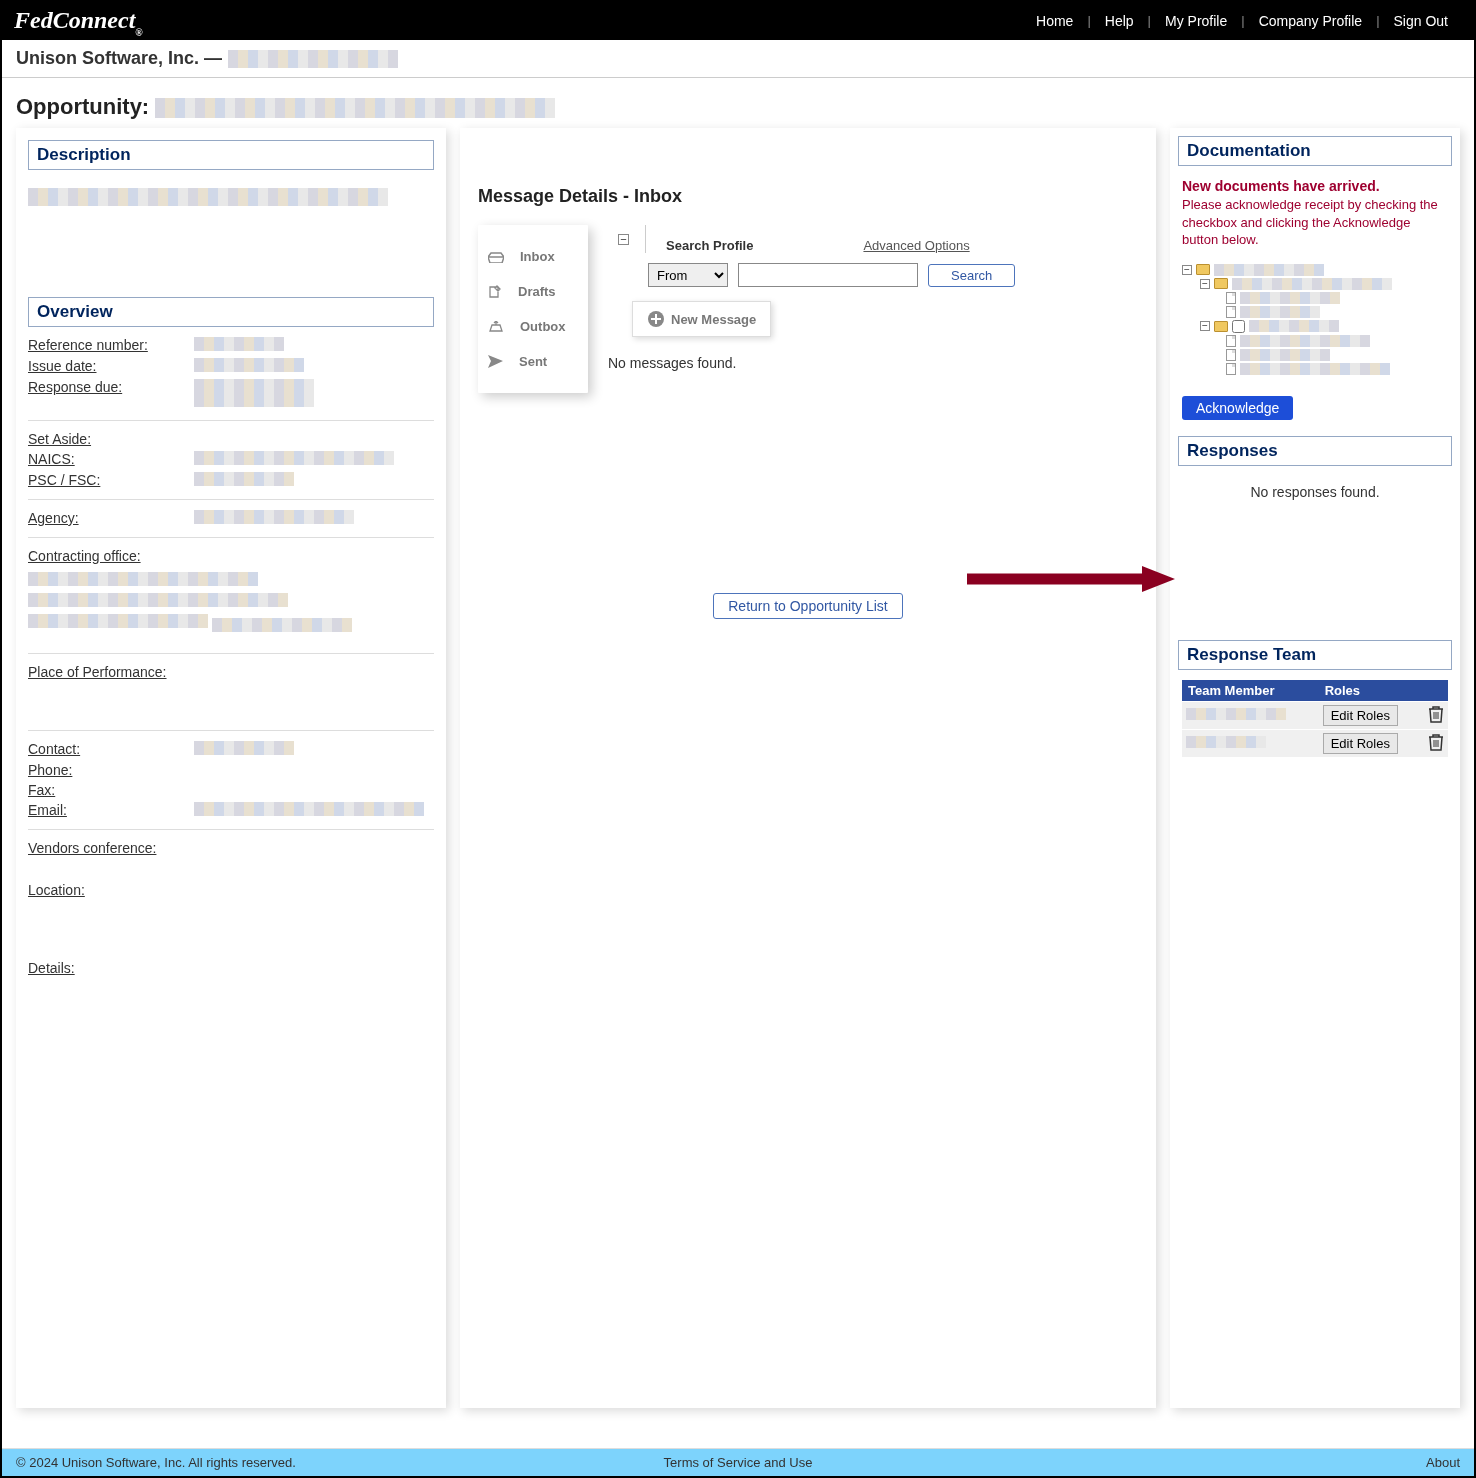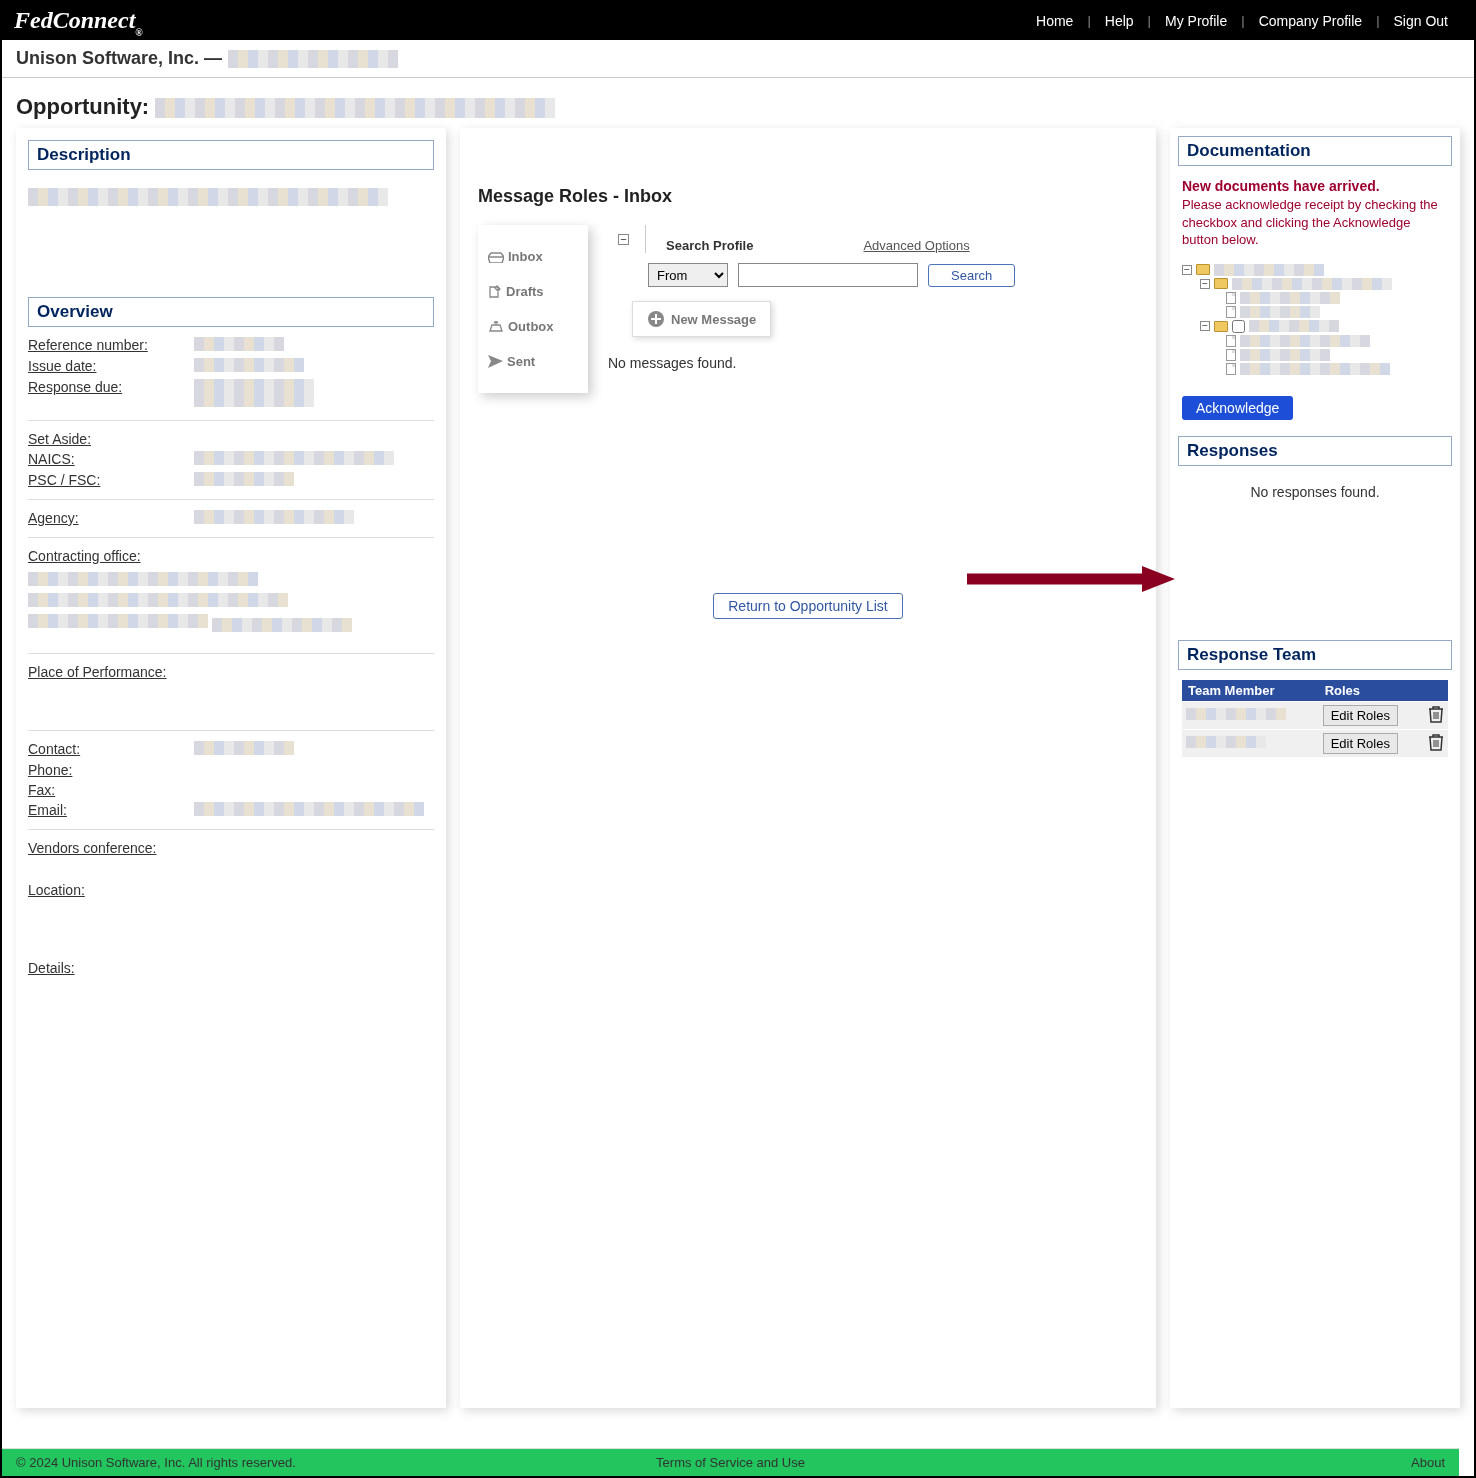--- a/index.html
+++ b/index.html
@@ -23,21 +23,21 @@
 .redact { background: repeating-linear-gradient(90deg,#d7d7e0 0 10px,#e8e0d0 10px 20px,#d0d8e8 20px 30px,#e8e8e8 30px 40px);}
 .redact-line{display:inline-block;height:14px;}
 .desc-body{padding:18px 0 8px;}
 .ov-section{border-bottom:1px solid #ddd; padding:8px 0;}
 .row{display:flex; gap:6px; padding:2px 0; align-items:flex-start;}
 .row .lbl{width:160px; color:#333; font-size:14px;text-decoration:underline;}
 .row .val{flex:1;}
 .msgcenter-title{font-size:18px; font-weight:bold; color:#222; margin:40px 0 18px 0;}
 .msg-box{display:flex; gap:0;}
 .msg-side{width:110px; background:#fff; box-shadow:4px 4px 12px rgba(0,0,0,0.2); padding:14px 10px; border-radius:1px;}
-.msg-side-item{display:flex; align-items:center; gap:4px; color:#777; font-weight:bold; font-size:13px; padding:10px 0; cursor:pointer;}
+.msg-side-item{display:flex; align-items:center; gap:16px; color:#777; font-weight:bold; font-size:13px; padding:10px 0; cursor:pointer;}
 .msg-main{flex:1; padding:0 0 0 30px;}
 .collapse{display:inline-block; width:11px; height:11px; border:1px solid #888; text-align:center; line-height:8px; font-size:11px; margin-right:16px; vertical-align:middle;}
 .search-lbl{font-weight:bold; font-size:13px; color:#333;}
 .adv{color:#555; text-decoration:underline; font-size:13px; margin-left:40px;}
 .search-ctrls{display:flex; align-items:center; gap:10px; margin:10px 0;}
 select,input[type=text]{border:1px solid #888; padding:2px 4px; font-size:13px; height:24px;}
 .btn-blue{border:1px solid #4d74bb; background:#fff; color:#3157a3; padding:3px 22px; font-size:13px; cursor:pointer; border-radius:3px;}
 .newmsg{display:inline-flex; align-items:center; gap:6px; border:1px solid #ddd; background:#fff; box-shadow:2px 2px 6px rgba(0,0,0,0.15); padding:8px 14px; color:#777; font-weight:bold; margin-top:4px; cursor:pointer;}
 .plus-circ{display:inline-flex;width:18px;height:18px;align-items:center;justify-content:center;}
 .no-msg{margin:18px 0 0 -10px; font-size:14px; color:#333;}
@@ -56,21 +56,21 @@
 .resp-btns{display:flex; margin:10px 4px 12px;}
 .resp-btn{border:1px solid #aaa; background:#fff; padding:5px 6px; color:#555; font-weight:bold; font-size:13px; display:flex; align-items:center; justify-content:center; line-height:1.15;}
 .resp-btn.add{gap:4px;}
 .resp-btn.submit{flex-direction:column; width:130px;}
 .noresp{text-align:center; font-size:14px; color:#333; margin:18px 0 140px;}
 .team-table{width:calc(100% - 8px); margin:10px 4px; border-collapse:collapse; font-size:13px;}
 .team-table th{background:#2b4d9e; color:#fff; text-align:left; padding:3px 6px; font-weight:bold; font-size:13px;}
 .team-table td{background:#f0f0f0; padding:3px 4px; border-top:1px solid #fff;}
 .edit-roles{border:1px solid #aaa; background:#e8e8e8; padding:2px 7px; font-size:13px; cursor:pointer;}
 .trash{cursor:pointer;}
-.footer{position:absolute; bottom:0; left:0; right:15px; border-top:1px solid #ddd; background:#22c55e; display:flex; justify-content:space-between; padding:6px 14px; font-size:13px; color:#333;}
+.footer{position:absolute; bottom:0; left:0; right:0; border-top:1px solid #ddd; background:#7dd3fc; display:flex; justify-content:space-between; padding:6px 14px; font-size:13px; color:#333;}
 .footer .center{position:absolute; left:50%; transform:translateX(-50%);}
 </style>
 </head>
 <body>
 
 <div class="frame">
 
 <div class="topbar">
   <div class="brand"><span>FedConnect</span><sub>®</sub></div>
   <div class="topnav">
@@ -178,21 +178,21 @@
       <div class="row" style="padding-top:24px">
             <div class="lbl">Location:</div>
           </div>
       <div class="row" style="padding-top:60px">
             <div class="lbl">Details:</div>
           </div>
     </div>
   </div>
 
   <div class="col-mid">
-    <div class="msgcenter-title">Message Roles - Inbox</div>
+    <div class="msgcenter-title">Message Details - Inbox</div>
     <div class="msg-box">
       <div class="msg-side">
         <div class="msg-side-item">
               <svg width="16" height="12" viewBox="0 0 16 12">
                 <path d="M0 6h16l-2 6H2z M0 6l3-4h10l3 4" fill="none" stroke="#888" stroke-width="1.5"></path>
               </svg>
               <span>Inbox</span>
             </div>
         <div class="msg-side-item">
               <svg width="14" height="14" viewBox="0 0 14 14">

